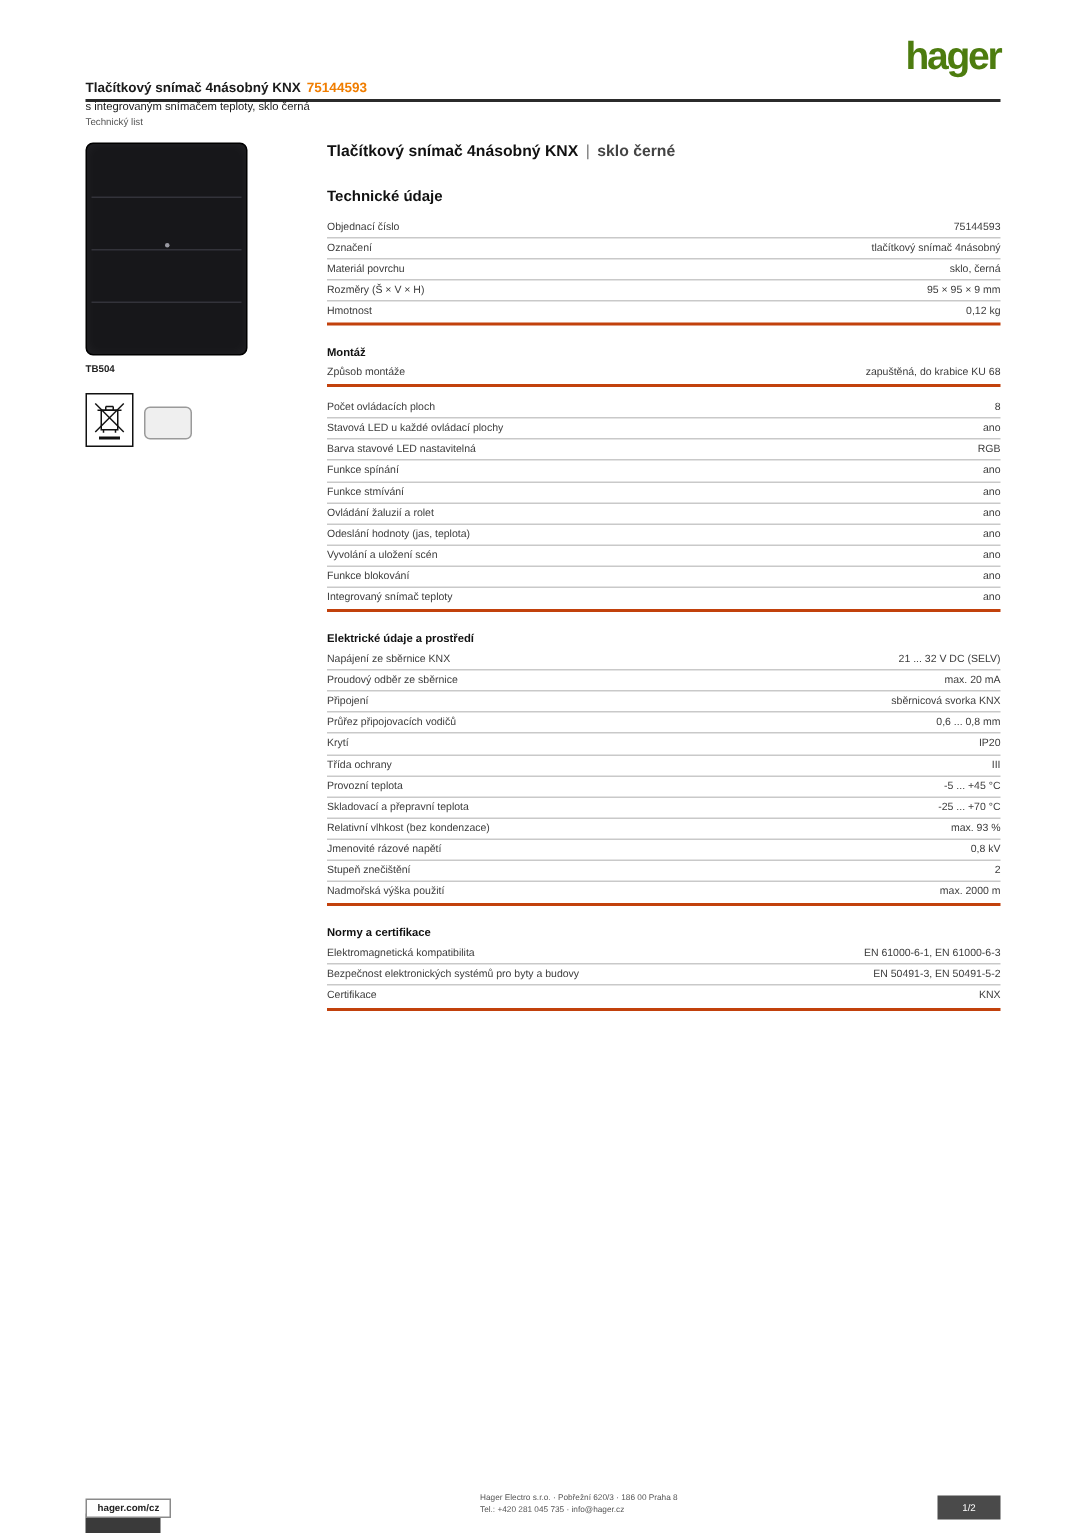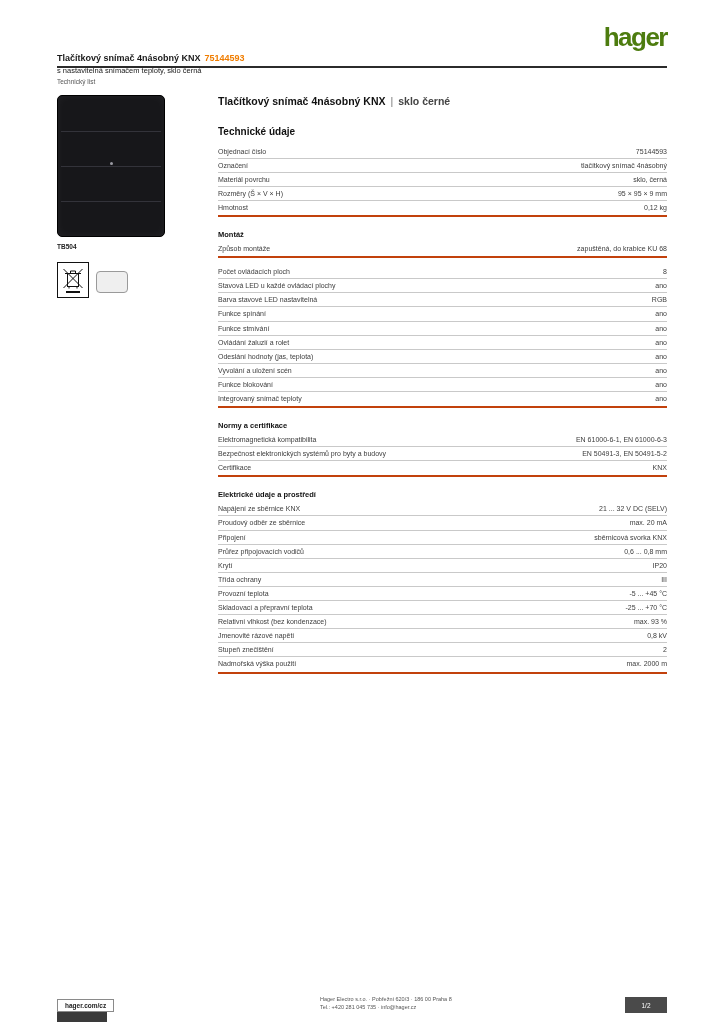--- a/index.html
+++ b/index.html
@@ -65,21 +65,21 @@
 </style>
 </head>
 <body>
 
 <div class="page">
 
   <div class="header-left">
     <div class="h1line">
       <span>Tlačítkový snímač 4násobný KNX</span><span class="h1ref">75144593</span>
     </div>
-    <div class="h2line">s nastavitelná snímačem teploty, sklo černá</div>
+    <div class="h2line">s integrovaným snímačem teploty, sklo černá</div>
     <div class="h3line">Technický list</div>
   </div>
 
   <div class="logo">hager</div>
   <div class="header-rule"></div>
 
   <div class="leftcol">
     <div class="product-image">
       <div class="seg" style="top:35px"></div>
       <div class="seg" style="top:70px"></div>
@@ -179,83 +179,83 @@
           <div class="spec-row">
             <span class="lbl">Funkce blokování</span>
             <span class="val">ano</span>
           </div>
           <div class="spec-row">
             <span class="lbl">Integrovaný snímač teploty</span>
             <span class="val">ano</span>
           </div>
         </div>
         <div class="section">
+          <div class="sec-header">Elektrické údaje a prostředí</div>
+          <div class="spec-row">
+            <span class="lbl">Napájení ze sběrnice KNX</span>
+            <span class="val">21 ... 32 V DC (SELV)</span>
+          </div>
+          <div class="spec-row">
+            <span class="lbl">Proudový odběr ze sběrnice</span>
+            <span class="val">max. 20 mA</span>
+          </div>
+          <div class="spec-row">
+            <span class="lbl">Připojení</span>
+            <span class="val">sběrnicová svorka KNX</span>
+          </div>
+          <div class="spec-row">
+            <span class="lbl">Průřez připojovacích vodičů</span>
+            <span class="val">0,6 ... 0,8 mm</span>
+          </div>
+          <div class="spec-row">
+            <span class="lbl">Krytí</span>
+            <span class="val">IP20</span>
+          </div>
+          <div class="spec-row">
+            <span class="lbl">Třída ochrany</span>
+            <span class="val">III</span>
+          </div>
+          <div class="spec-row">
+            <span class="lbl">Provozní teplota</span>
+            <span class="val">-5 ... +45 °C</span>
+          </div>
+          <div class="spec-row">
+            <span class="lbl">Skladovací a přepravní teplota</span>
+            <span class="val">-25 ... +70 °C</span>
+          </div>
+          <div class="spec-row">
+            <span class="lbl">Relativní vlhkost (bez kondenzace)</span>
+            <span class="val">max. 93 %</span>
+          </div>
+          <div class="spec-row">
+            <span class="lbl">Jmenovité rázové napětí</span>
+            <span class="val">0,8 kV</span>
+          </div>
+          <div class="spec-row">
+            <span class="lbl">Stupeň znečištění</span>
+            <span class="val">2</span>
+          </div>
+          <div class="spec-row">
+            <span class="lbl">Nadmořská výška použití</span>
+            <span class="val">max. 2000 m</span>
+          </div>
+        </div>
+        <div class="section">
           <div class="sec-header">Normy a certifikace</div>
           <div class="spec-row">
             <span class="lbl">Elektromagnetická kompatibilita</span>
             <span class="val">EN 61000-6-1, EN 61000-6-3</span>
           </div>
           <div class="spec-row">
             <span class="lbl">Bezpečnost elektronických systémů pro byty a budovy</span>
             <span class="val">EN 50491-3, EN 50491-5-2</span>
           </div>
           <div class="spec-row">
             <span class="lbl">Certifikace</span>
             <span class="val">KNX</span>
-          </div>
-        </div>
-        <div class="section">
-          <div class="sec-header">Elektrické údaje a prostředí</div>
-          <div class="spec-row">
-            <span class="lbl">Napájení ze sběrnice KNX</span>
-            <span class="val">21 ... 32 V DC (SELV)</span>
-          </div>
-          <div class="spec-row">
-            <span class="lbl">Proudový odběr ze sběrnice</span>
-            <span class="val">max. 20 mA</span>
-          </div>
-          <div class="spec-row">
-            <span class="lbl">Připojení</span>
-            <span class="val">sběrnicová svorka KNX</span>
-          </div>
-          <div class="spec-row">
-            <span class="lbl">Průřez připojovacích vodičů</span>
-            <span class="val">0,6 ... 0,8 mm</span>
-          </div>
-          <div class="spec-row">
-            <span class="lbl">Krytí</span>
-            <span class="val">IP20</span>
-          </div>
-          <div class="spec-row">
-            <span class="lbl">Třída ochrany</span>
-            <span class="val">III</span>
-          </div>
-          <div class="spec-row">
-            <span class="lbl">Provozní teplota</span>
-            <span class="val">-5 ... +45 °C</span>
-          </div>
-          <div class="spec-row">
-            <span class="lbl">Skladovací a přepravní teplota</span>
-            <span class="val">-25 ... +70 °C</span>
-          </div>
-          <div class="spec-row">
-            <span class="lbl">Relativní vlhkost (bez kondenzace)</span>
-            <span class="val">max. 93 %</span>
-          </div>
-          <div class="spec-row">
-            <span class="lbl">Jmenovité rázové napětí</span>
-            <span class="val">0,8 kV</span>
-          </div>
-          <div class="spec-row">
-            <span class="lbl">Stupeň znečištění</span>
-            <span class="val">2</span>
-          </div>
-          <div class="spec-row">
-            <span class="lbl">Nadmořská výška použití</span>
-            <span class="val">max. 2000 m</span>
           </div>
         </div>
       </div>
   </div>
 
   <div class="footer-left-bar"></div>
   <div class="website-box">
     <span>hager.com/cz</span>
   </div>
   <div class="footer-center">

